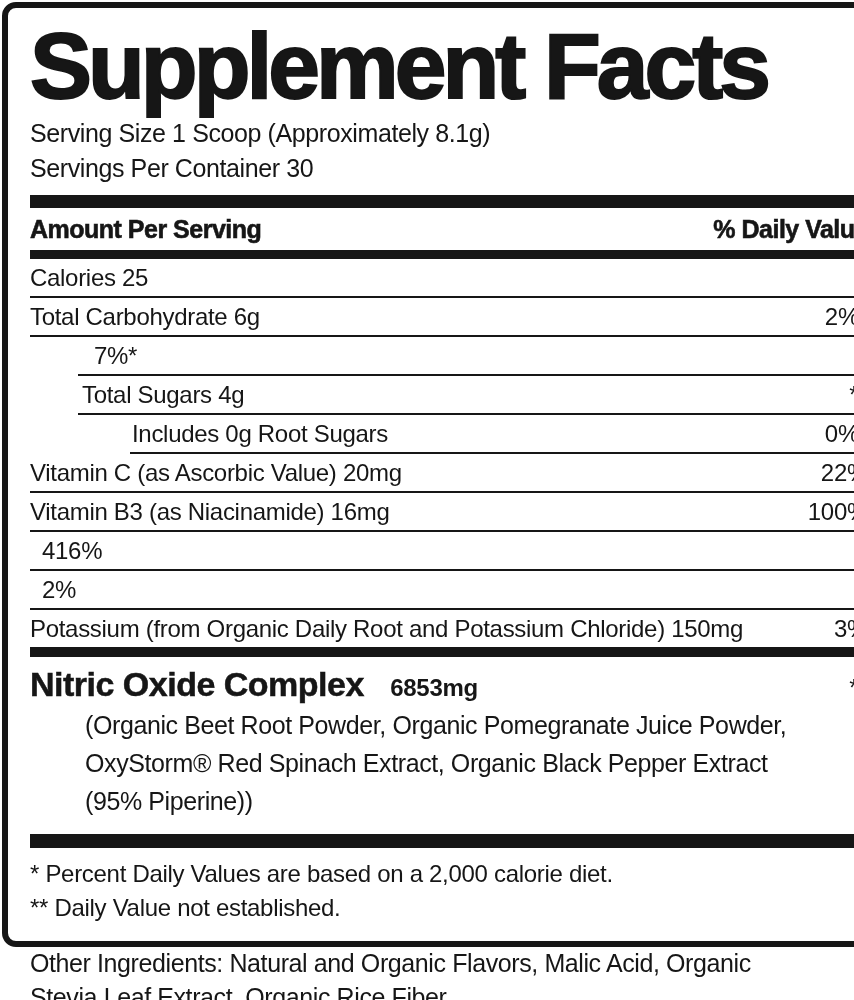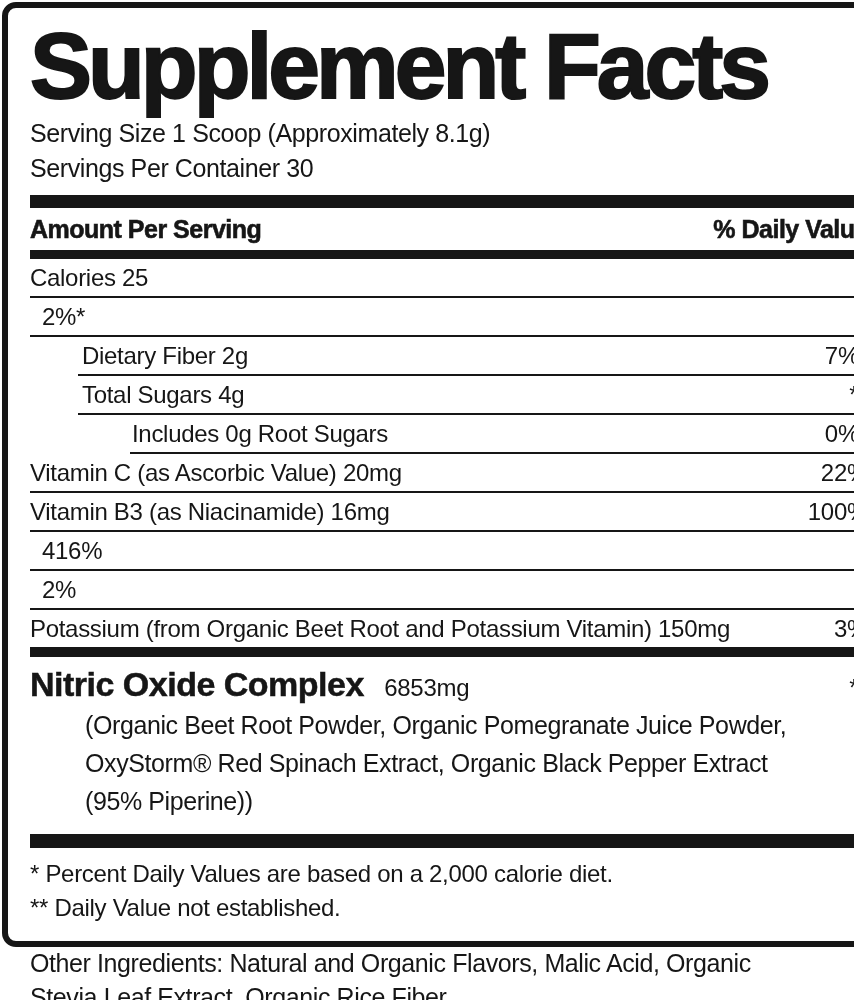--- a/index.html
+++ b/index.html
@@ -85,21 +85,21 @@
     font-size: 24px;
     letter-spacing: -0.3px;
     white-space: nowrap;
   }
   .complex-name {
     font-weight: bold;
     font-size: 34px;
     letter-spacing: -0.5px;
     -webkit-text-stroke: 0.5px #161616;
   }
-  .complex-amount { margin-left: 14px; }
+  .complex-amount { margin-left: 20px; font-weight: bold; }
   .complex-detail {
     font-size: 25px;
     letter-spacing: -0.4px;
     line-height: 38px;
     margin-left: 55px;
   }
   .complex-details { padding: 2px 0 4px 0; }
   .footnotes { padding: 9px 0 2px 0; }
   .footnote-line {
     font-size: 24px;
@@ -140,24 +140,24 @@
     </div>
 
     <div class="thick-bar bar-2"></div>
 
     <div class="nutrient-rows">
       <div class="nutrient-row">
         <span>Calories 25</span>
         <span class="row-value"></span>
       </div>
       <div class="nutrient-row">
+        <span>Total Carbohydrate 6g</span>
         <span class="row-value">2%*</span>
       </div>
       <div class="nutrient-row indent-1">
-        <span>Dietary Fiber 2g</span>
         <span class="row-value">7%*</span>
       </div>
       <div class="nutrient-row indent-1">
         <span>Total Sugars 4g</span>
         <span class="row-value stars">**</span>
       </div>
       <div class="nutrient-row indent-2">
         <span>Includes 0g Root Sugars</span>
         <span class="row-value">0%*</span>
       </div>
@@ -169,21 +169,21 @@
         <span>Vitamin B3 (as Niacinamide) 16mg</span>
         <span class="row-value">100%</span>
       </div>
       <div class="nutrient-row">
         <span class="row-value">416%</span>
       </div>
       <div class="nutrient-row">
         <span class="row-value">2%</span>
       </div>
       <div class="nutrient-row no-rule">
-        <span>Potassium (from Organic Beet Root and Potassium Vitamin) 150mg</span>
+        <span>Potassium (from Organic Daily Root and Potassium Chloride) 150mg</span>
         <span class="row-value">3%</span>
       </div>
     </div>
 
     <div class="thick-bar bar-3"></div>
 
     <div class="complex-section">
       <div class="complex-header">
         <span>
           <span class="complex-name">Nitric Oxide Complex</span>

